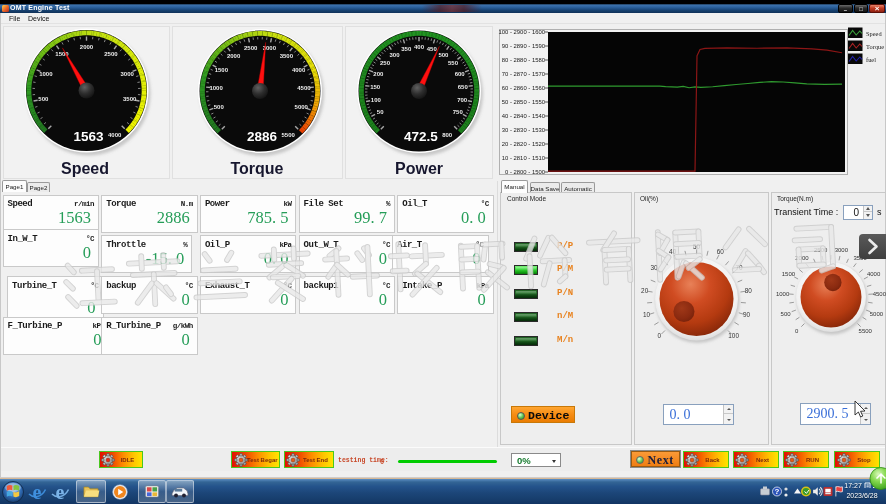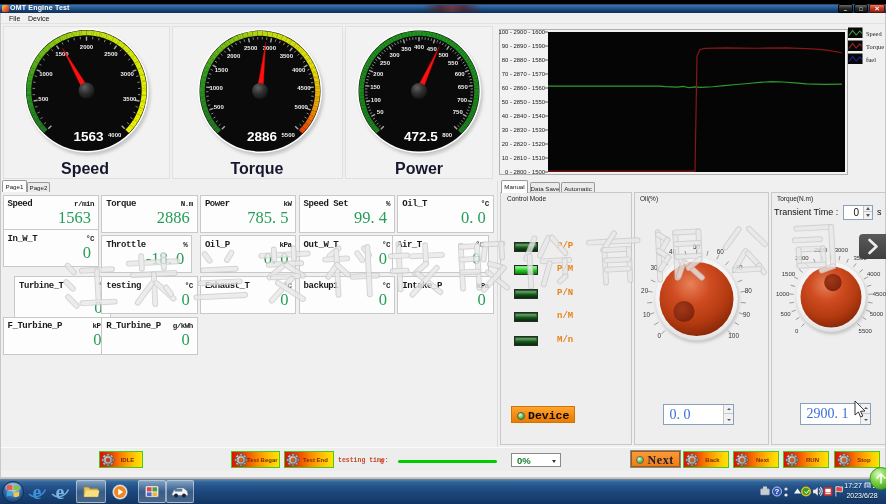--- a/index.html
+++ b/index.html
@@ -94,61 +94,61 @@
     <div class="clabel">Torque</div>
     <div class="cunit">N.m</div>
     <div class="cval">2886</div>
   </div>
 <div class="cell" style="left:199.9px;top:194.5px;width:96.5px;height:38.0px">
     <div class="clabel">Power</div>
     <div class="cunit">kW</div>
     <div class="cval">785. 5</div>
   </div>
 <div class="cell" style="left:298.6px;top:194.5px;width:96.5px;height:38.0px">
-    <div class="clabel">Speed Set</div>
+    <div class="clabel">File Set</div>
     <div class="cunit">%</div>
-    <div class="cval">99. 4</div>
+    <div class="cval">99. 7</div>
   </div>
 <div class="cell" style="left:397.3px;top:194.5px;width:96.5px;height:38.0px">
     <div class="clabel">Oil_T</div>
     <div class="cunit">°C</div>
     <div class="cval">0. 0</div>
   </div>
 <div class="cell" style="left:2.5px;top:229px;width:96.5px;height:38.0px">
     <div class="clabel">In_W_T</div>
     <div class="cunit">°C</div>
     <div class="cval">0</div>
   </div>
 <div class="cell" style="left:101.2px;top:235.0px;width:91px;height:38.0px">
     <div class="clabel">Throttle</div>
     <div class="cunit">%</div>
-    <div class="cval">-18. 0</div>
+    <div class="cval">-15. 0</div>
   </div>
 <div class="cell" style="left:199.9px;top:235.0px;width:96.5px;height:38.0px">
     <div class="clabel">Oil_P</div>
     <div class="cunit">kPa</div>
     <div class="cval">0. 0</div>
   </div>
 <div class="cell" style="left:298.6px;top:235.0px;width:96.5px;height:38.0px">
     <div class="clabel">Out_W_T</div>
     <div class="cunit">°C</div>
     <div class="cval">0</div>
   </div>
 <div class="cell" style="left:392px;top:235.0px;width:96.5px;height:38.0px">
     <div class="clabel">Air_T</div>
     <div class="cunit">°C</div>
     <div class="cval">0</div>
   </div>
-<div class="cell" style="left:14px;top:276.0px;width:96.5px;height:46px">
+<div class="cell" style="left:7px;top:276.0px;width:96.5px;height:46px">
     <div class="clabel">Turbine_T</div>
     <div class="cunit">°C</div>
     <div class="cval">0</div>
   </div>
 <div class="cell" style="left:101.2px;top:276.0px;width:96.5px;height:38.0px">
-    <div class="clabel">testing</div>
+    <div class="clabel">backup</div>
     <div class="cunit">°C</div>
     <div class="cval">0</div>
   </div>
 <div class="cell" style="left:199.9px;top:276.0px;width:96.5px;height:38.0px">
     <div class="clabel">Exhaust_T</div>
     <div class="cunit">°C</div>
     <div class="cval">0</div>
   </div>
 <div class="cell" style="left:298.6px;top:276.0px;width:96.5px;height:38.0px">
     <div class="clabel">backup1</div>
@@ -211,21 +211,21 @@
     <div class="spin">
       <div class="u">
         <div class="tri-up"></div>
       </div>
       <div class="d">
         <div class="tri-dn"></div>
       </div>
     </div>
   </div>
 <div class="valuebox" style="left:799.5px;top:402.5px;width:71px;height:22px">
-    <div class="v" style="top:2px">2900. 1</div>
+    <div class="v" style="top:2px">2900. 5</div>
     <div class="spin">
       <div class="u">
         <div class="tri-up"></div>
       </div>
       <div class="d">
         <div class="tri-dn"></div>
       </div>
     </div>
   </div>
 <div class="abs" style="left:859px;top:234px;width:27px;height:25px;background:linear-gradient(180deg,#5a5a5a,#3f3f3f);border-radius:4px 0 0 4px;z-index:4"><svg width="27" height="25">

